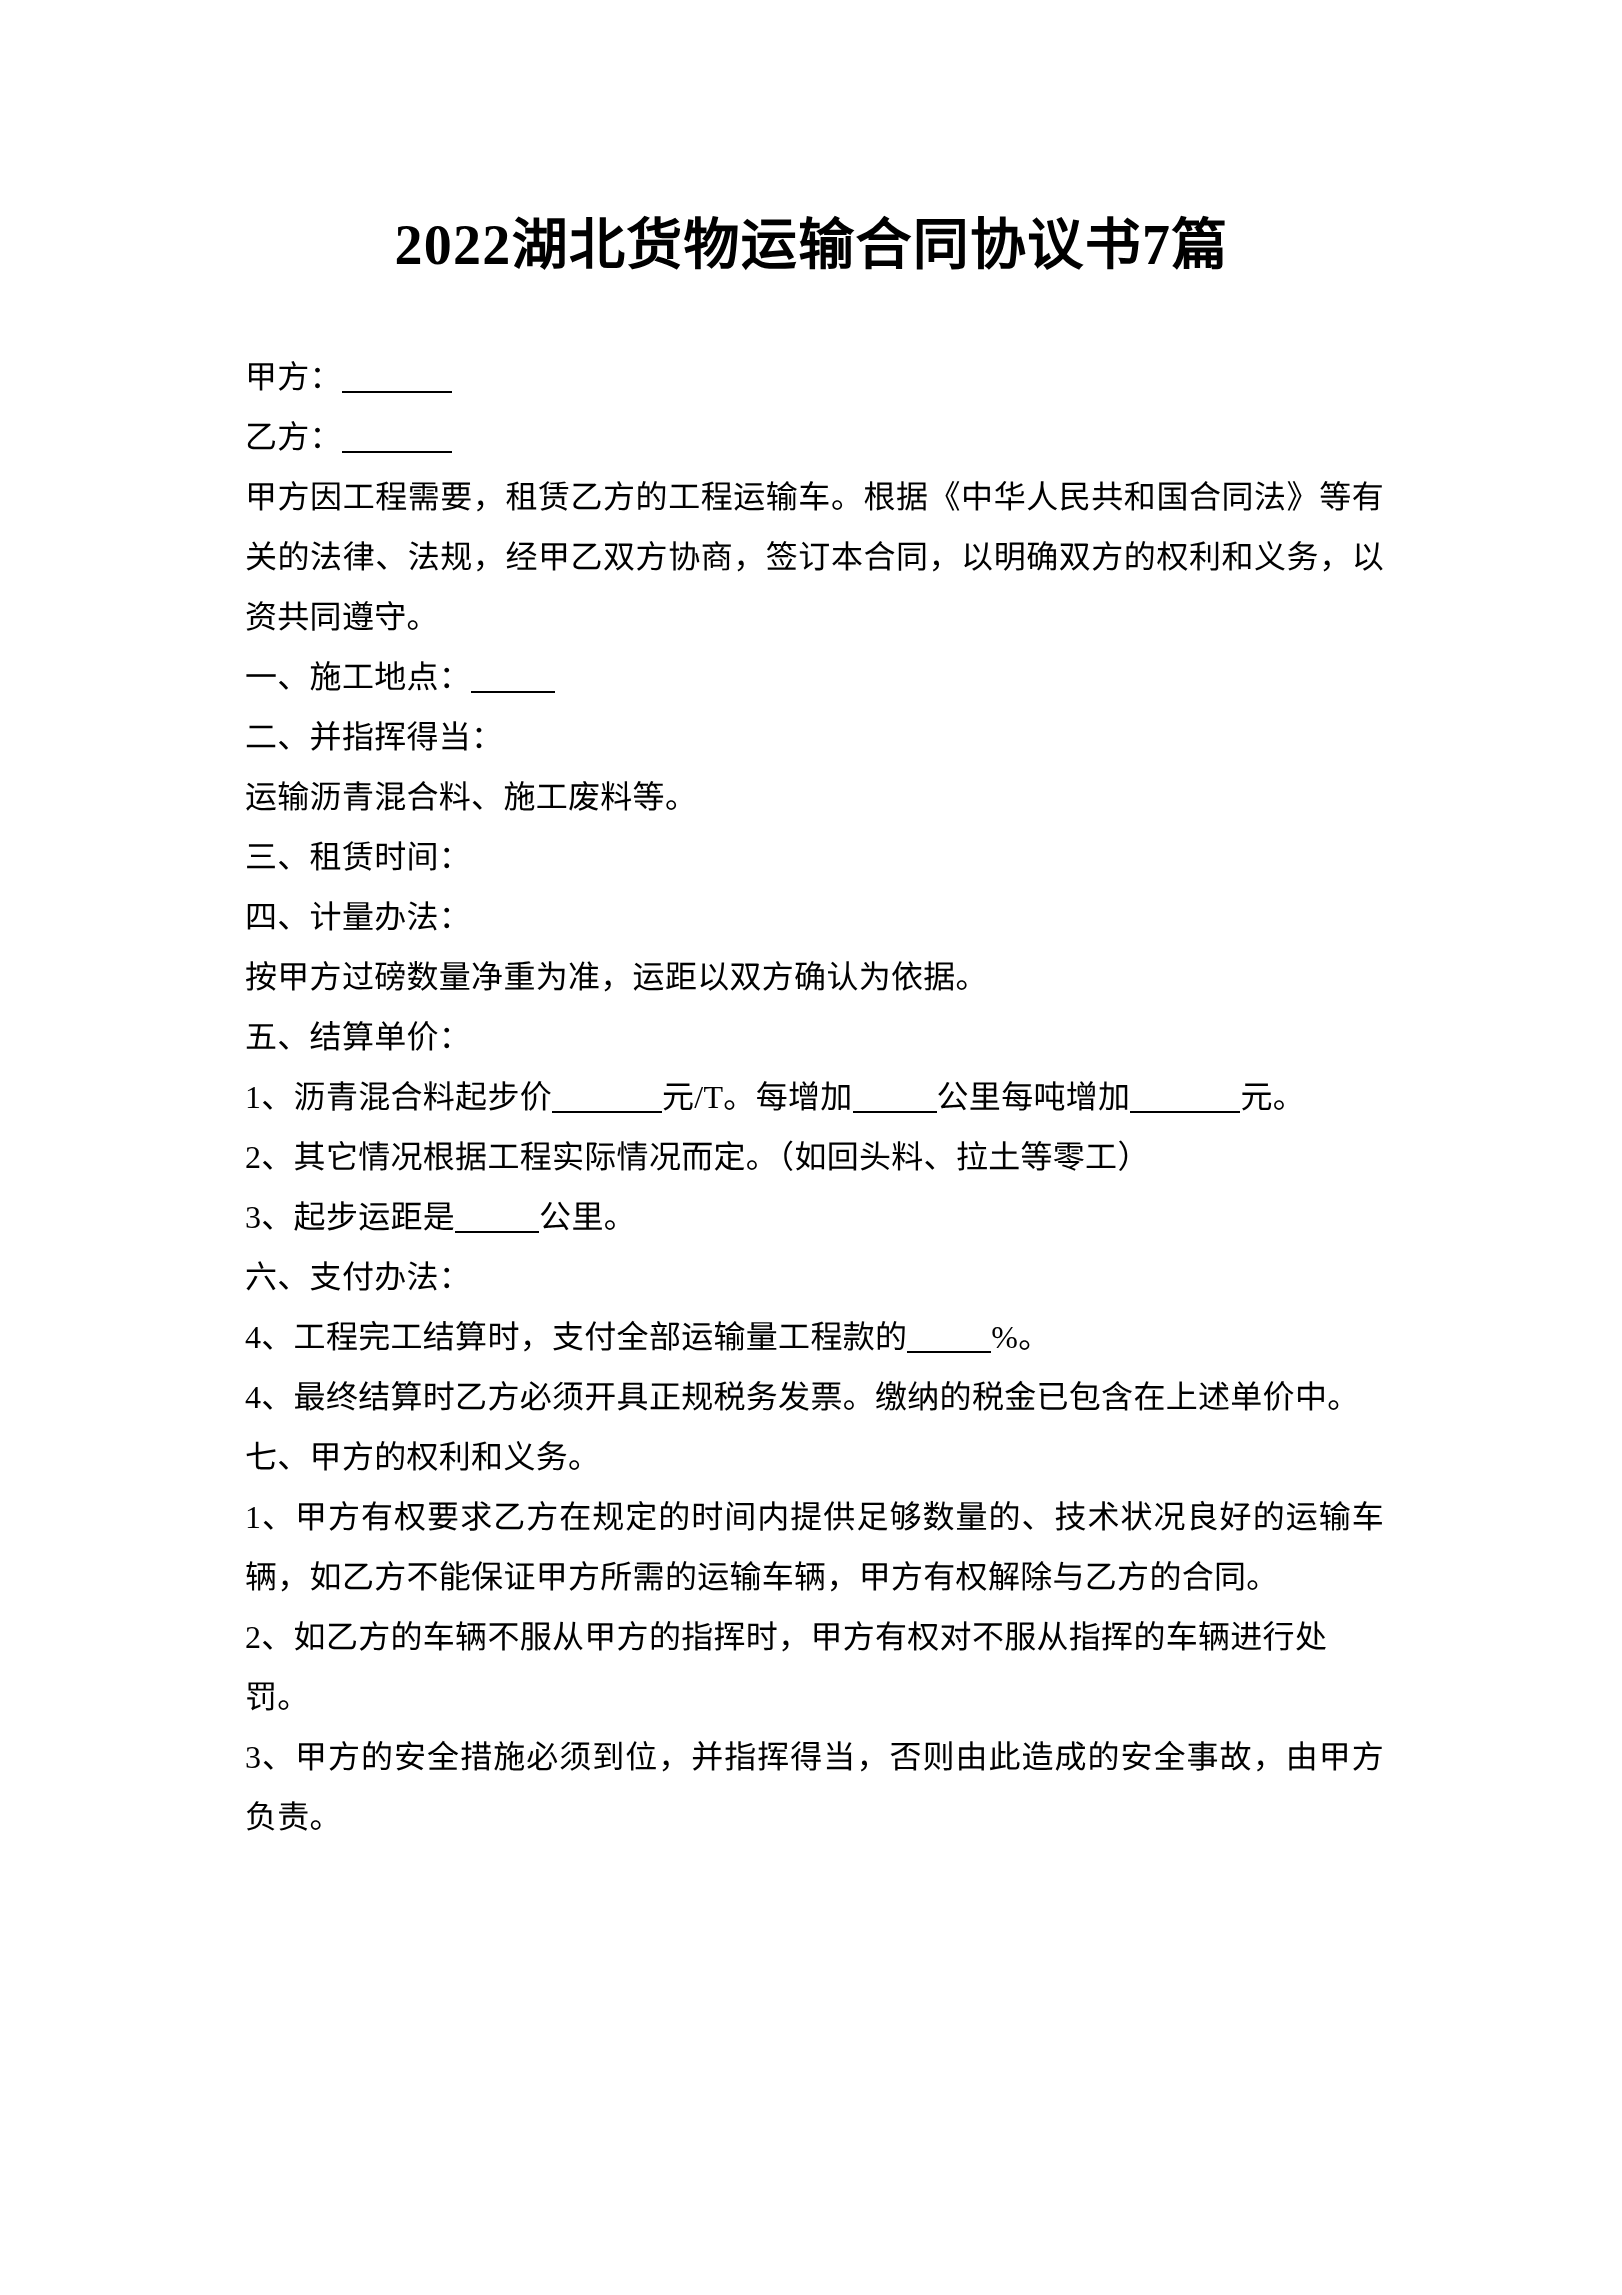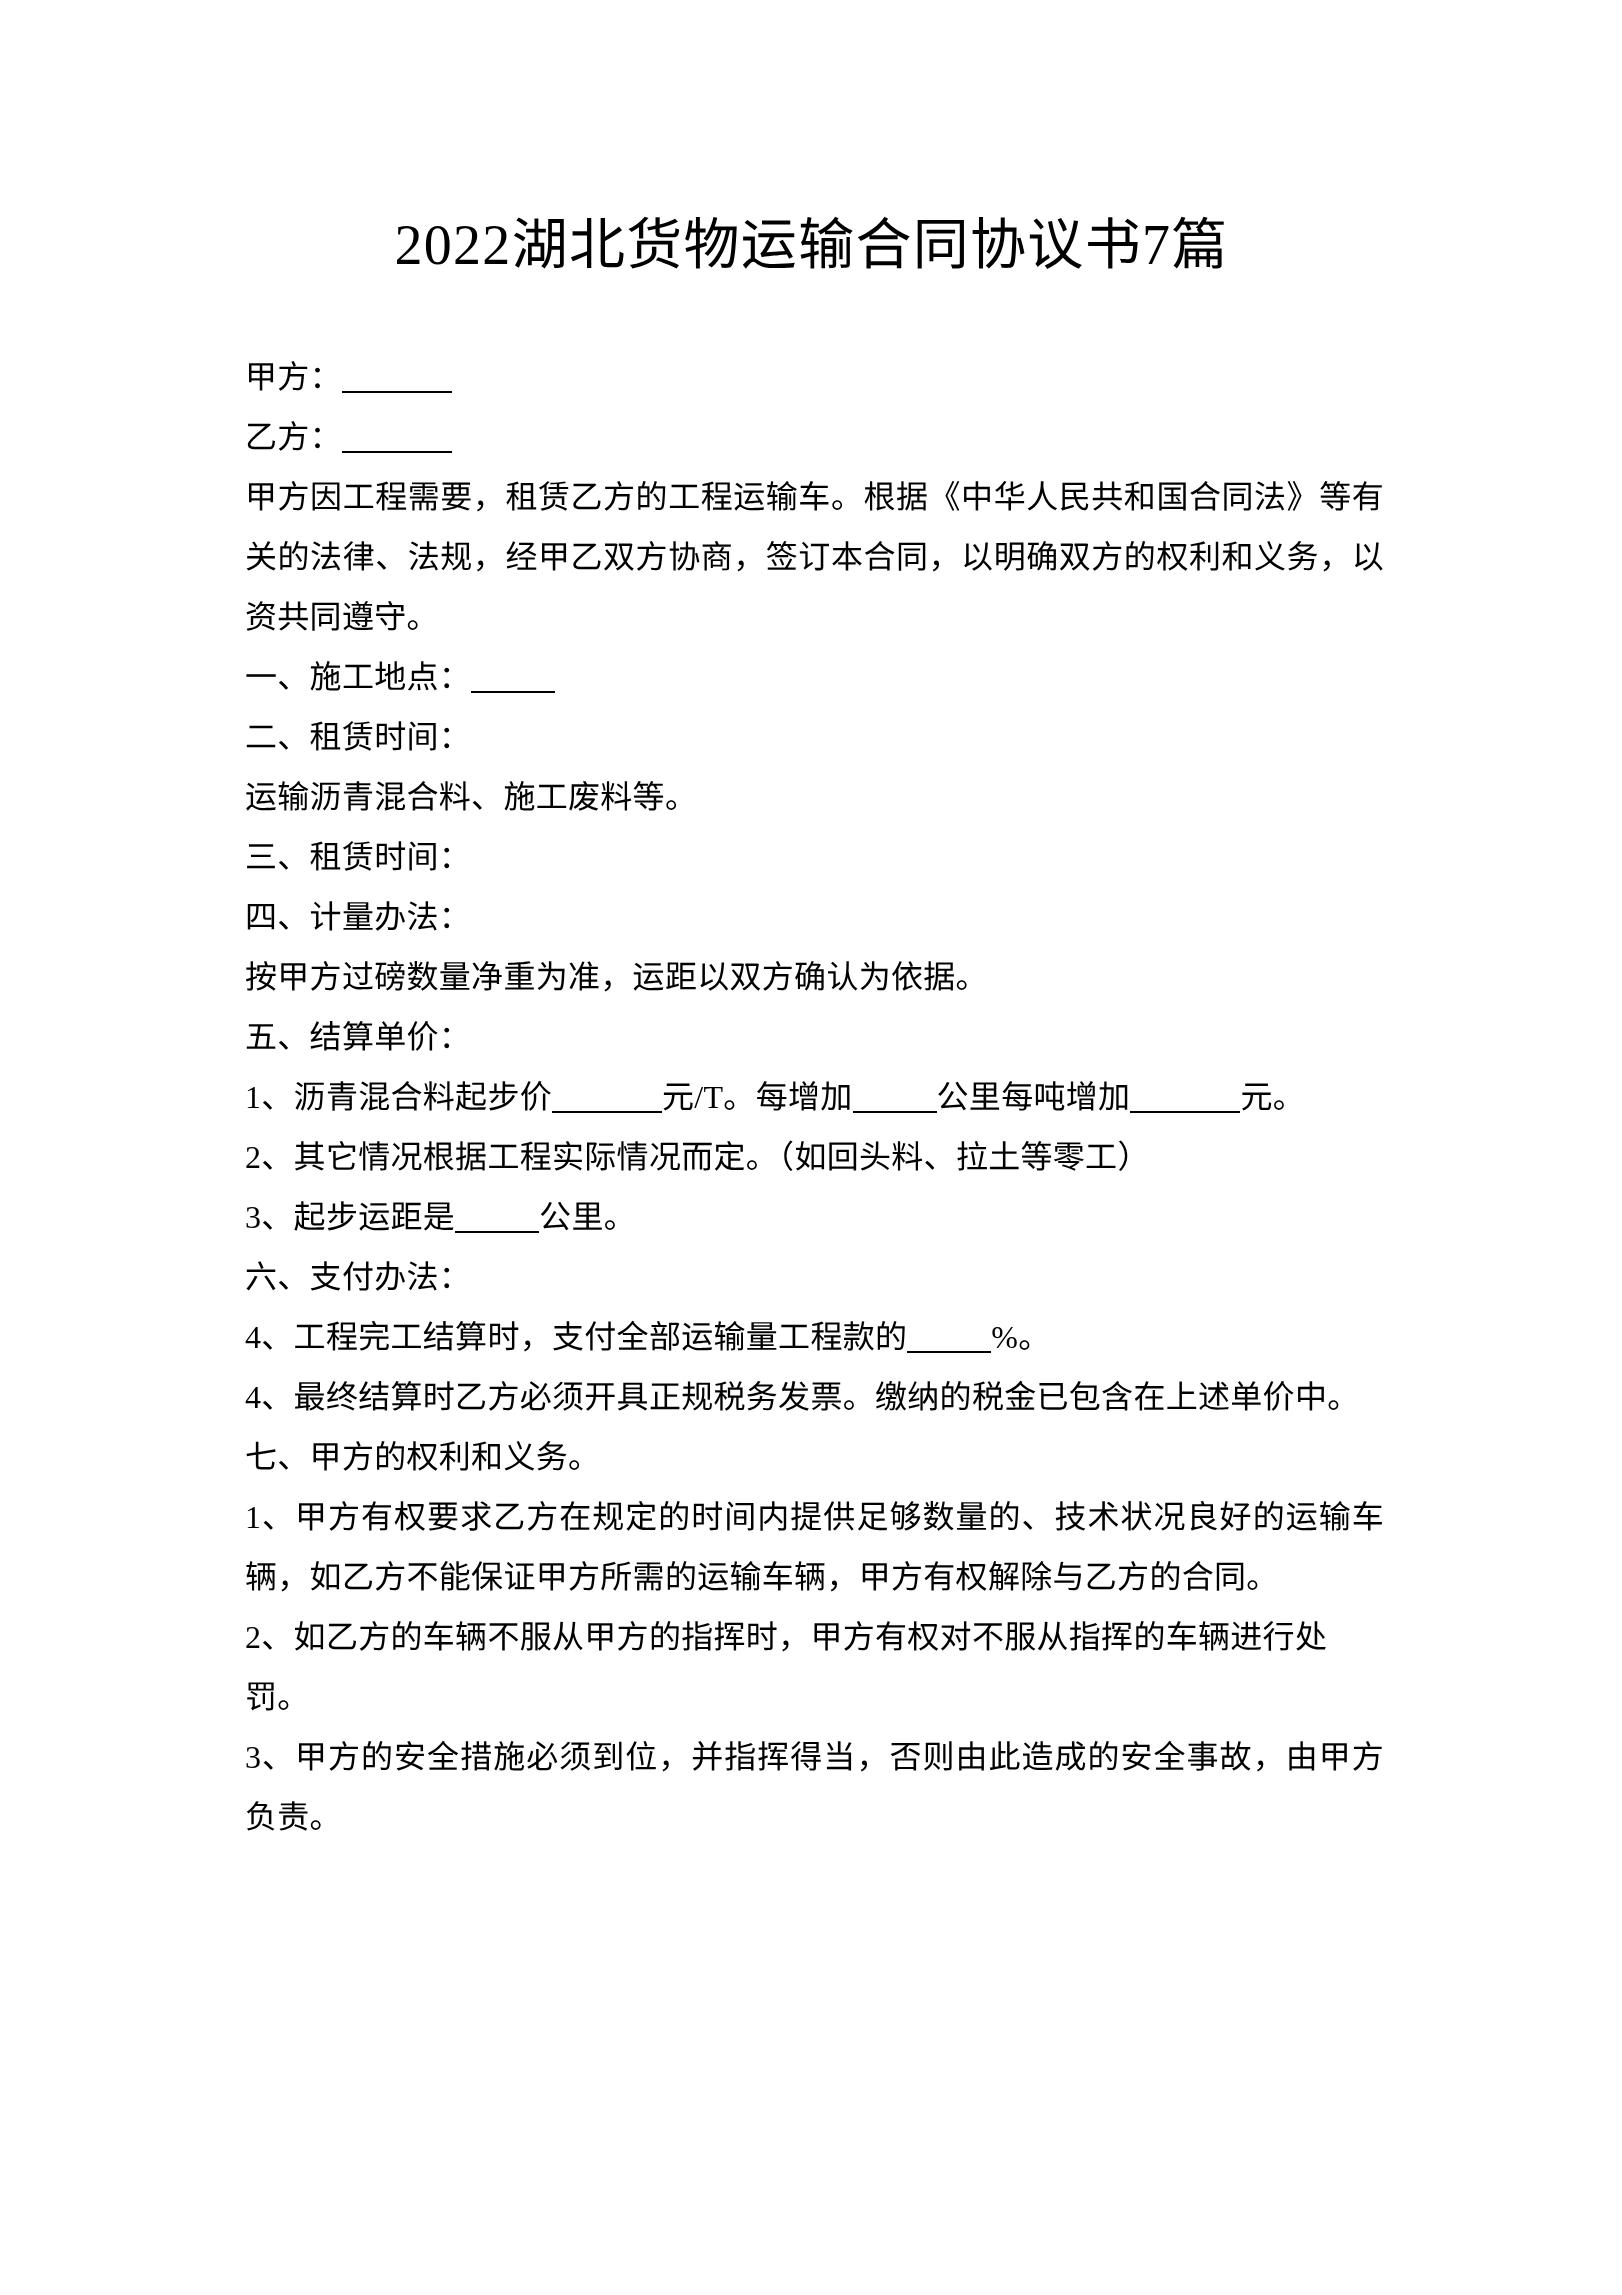--- a/index.html
+++ b/index.html
@@ -18,21 +18,21 @@
     font-family: "Liberation Serif", "DejaVu Serif", serif;
     color: #000000;
   }
   .doc-title {
     position: absolute;
     left: 0;
     top: 171px;
     width: 1623px;
     text-align: center;
     font-family: "Liberation Serif", "DejaVu Serif", serif;
-    font-weight: normal;
+    font-weight: bold;
     font-size: 56px;
     line-height: 72px;
     letter-spacing: 1.3px;
     white-space: nowrap;
   }
   .body-block {
     position: absolute;
     left: 245px;
     top: 347px;
     width: 1139px;
@@ -76,21 +76,21 @@
     <div class="line">
       <span>乙方：</span><span class="blank w4"></span>
     </div>
 
     <div class="line wrap">甲方因工程需要，租赁乙方的工程运输车。根据《中华人民共和国合同法》等有关的法律、法规，经甲乙双方协商，签订本合同，以明确双方的权利和义务，以资共同遵守。</div>
 
     <div class="line">
       <span>一、施工地点：</span><span class="blank w3"></span>
     </div>
 
-    <div class="line">二、租赁时间：</div>
+    <div class="line">二、并指挥得当：</div>
 
     <div class="line">运输沥青混合料、施工废料等。</div>
 
     <div class="line">三、租赁时间：</div>
 
 
     <div class="line">四、计量办法：</div>
 
     <div class="line">按甲方过磅数量净重为准，运距以双方确认为依据。</div>
 

